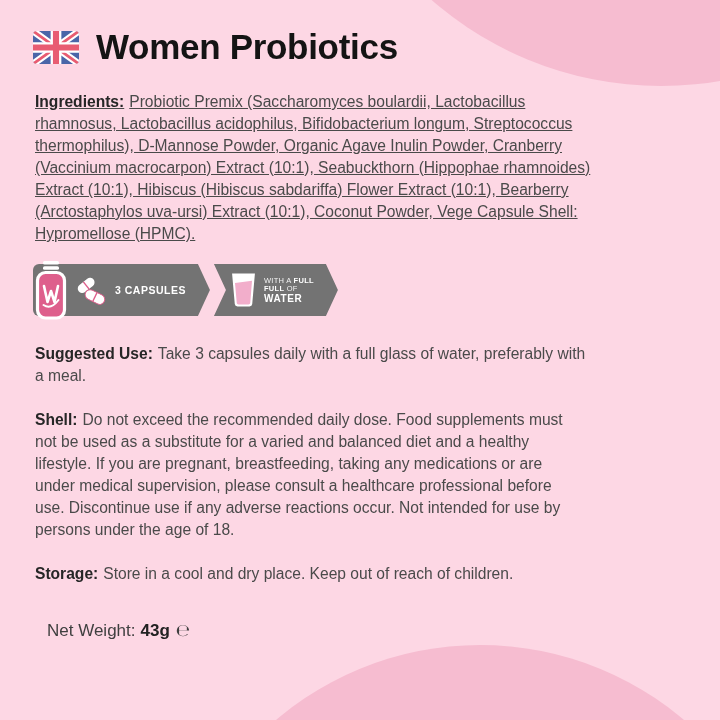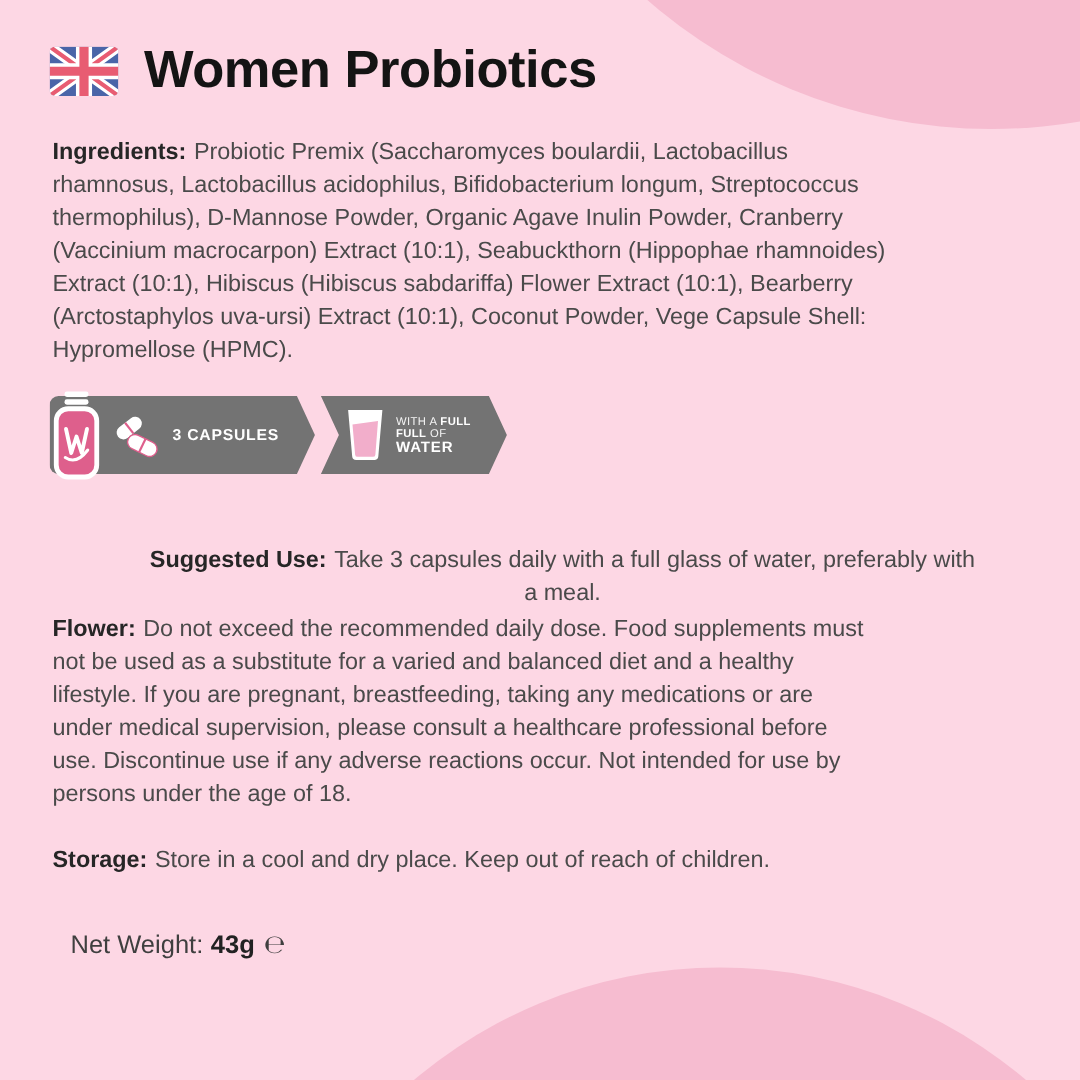--- a/index.html
+++ b/index.html
@@ -14,22 +14,22 @@
 
   .header{position:absolute;left:33px;top:27px;display:flex;align-items:center;gap:17px;}
   .flag{width:46px;height:33px;border-radius:4px;overflow:hidden;flex:0 0 auto;}
   .flag svg{display:block;width:46px;height:33px;}
   .title{font-size:35px;font-weight:bold;color:#141414;letter-spacing:-0.3px;margin:0;}
 
   .para{position:absolute;left:35px;width:680px;font-size:15.6px;line-height:22px;color:#4a4a4a;margin:0;}
   .lbl{font-weight:bold;color:#262626;margin-right:5px;}
   .body-text{white-space:pre-line;}
 
-  .para-ingredients{top:91px;}
-  .para-suggested{top:363px;text-align:center;}
+  .para-ingredients{top:91px;text-decoration:underline;}
+  .para-suggested{top:343px;}
   .para-advice{top:409px;}
   .para-storage{top:563px;}
 
   .netweight{position:absolute;left:47px;top:620px;font-size:17px;color:#3f3f3f;}
   .netweight .nw-value{font-weight:bold;color:#222222;margin-left:5px;}
   .netweight .nw-esign{font-family:"DejaVu Sans", sans-serif;margin-left:6px;color:#3f3f3f;}
 
   
   .ribbon{position:absolute;left:33px;top:264px;height:52px;display:flex;align-items:stretch;}
   .seg{background:#737373;display:flex;align-items:center;}
@@ -116,21 +116,21 @@
       <div class="water-line"><span class="wt-light">WITH A</span> <span class="wt-bold">FULL</span></div>
       <div class="water-line"><span class="wt-bold">FULL</span> <span class="wt-light">OF</span></div>
       <div class="water-big">WATER</div>
     </div>
   </div>
 </div>
 
 <p class="para para-suggested"><span class="lbl">Suggested Use:</span><span class="body-text">Take 3 capsules daily with a full glass of water, preferably with
 a meal.</span></p>
 
-<p class="para para-advice"><span class="lbl">Flower:</span><span class="body-text">Do not exceed the recommended daily dose. Food supplements must
+<p class="para para-advice"><span class="lbl">Shell:</span><span class="body-text">Do not exceed the recommended daily dose. Food supplements must
 not be used as a substitute for a varied and balanced diet and a healthy
 lifestyle. If you are pregnant, breastfeeding, taking any medications or are
 under medical supervision, please consult a healthcare professional before
 use. Discontinue use if any adverse reactions occur. Not intended for use by
 persons under the age of 18.</span></p>
 
 <p class="para para-storage"><span class="lbl">Storage:</span><span class="body-text">Store in a cool and dry place. Keep out of reach of children.</span></p>
 
 <div class="netweight"><span class="nw-label">Net Weight:</span><span class="nw-value">43g</span><span class="nw-esign">℮</span></div>
 

